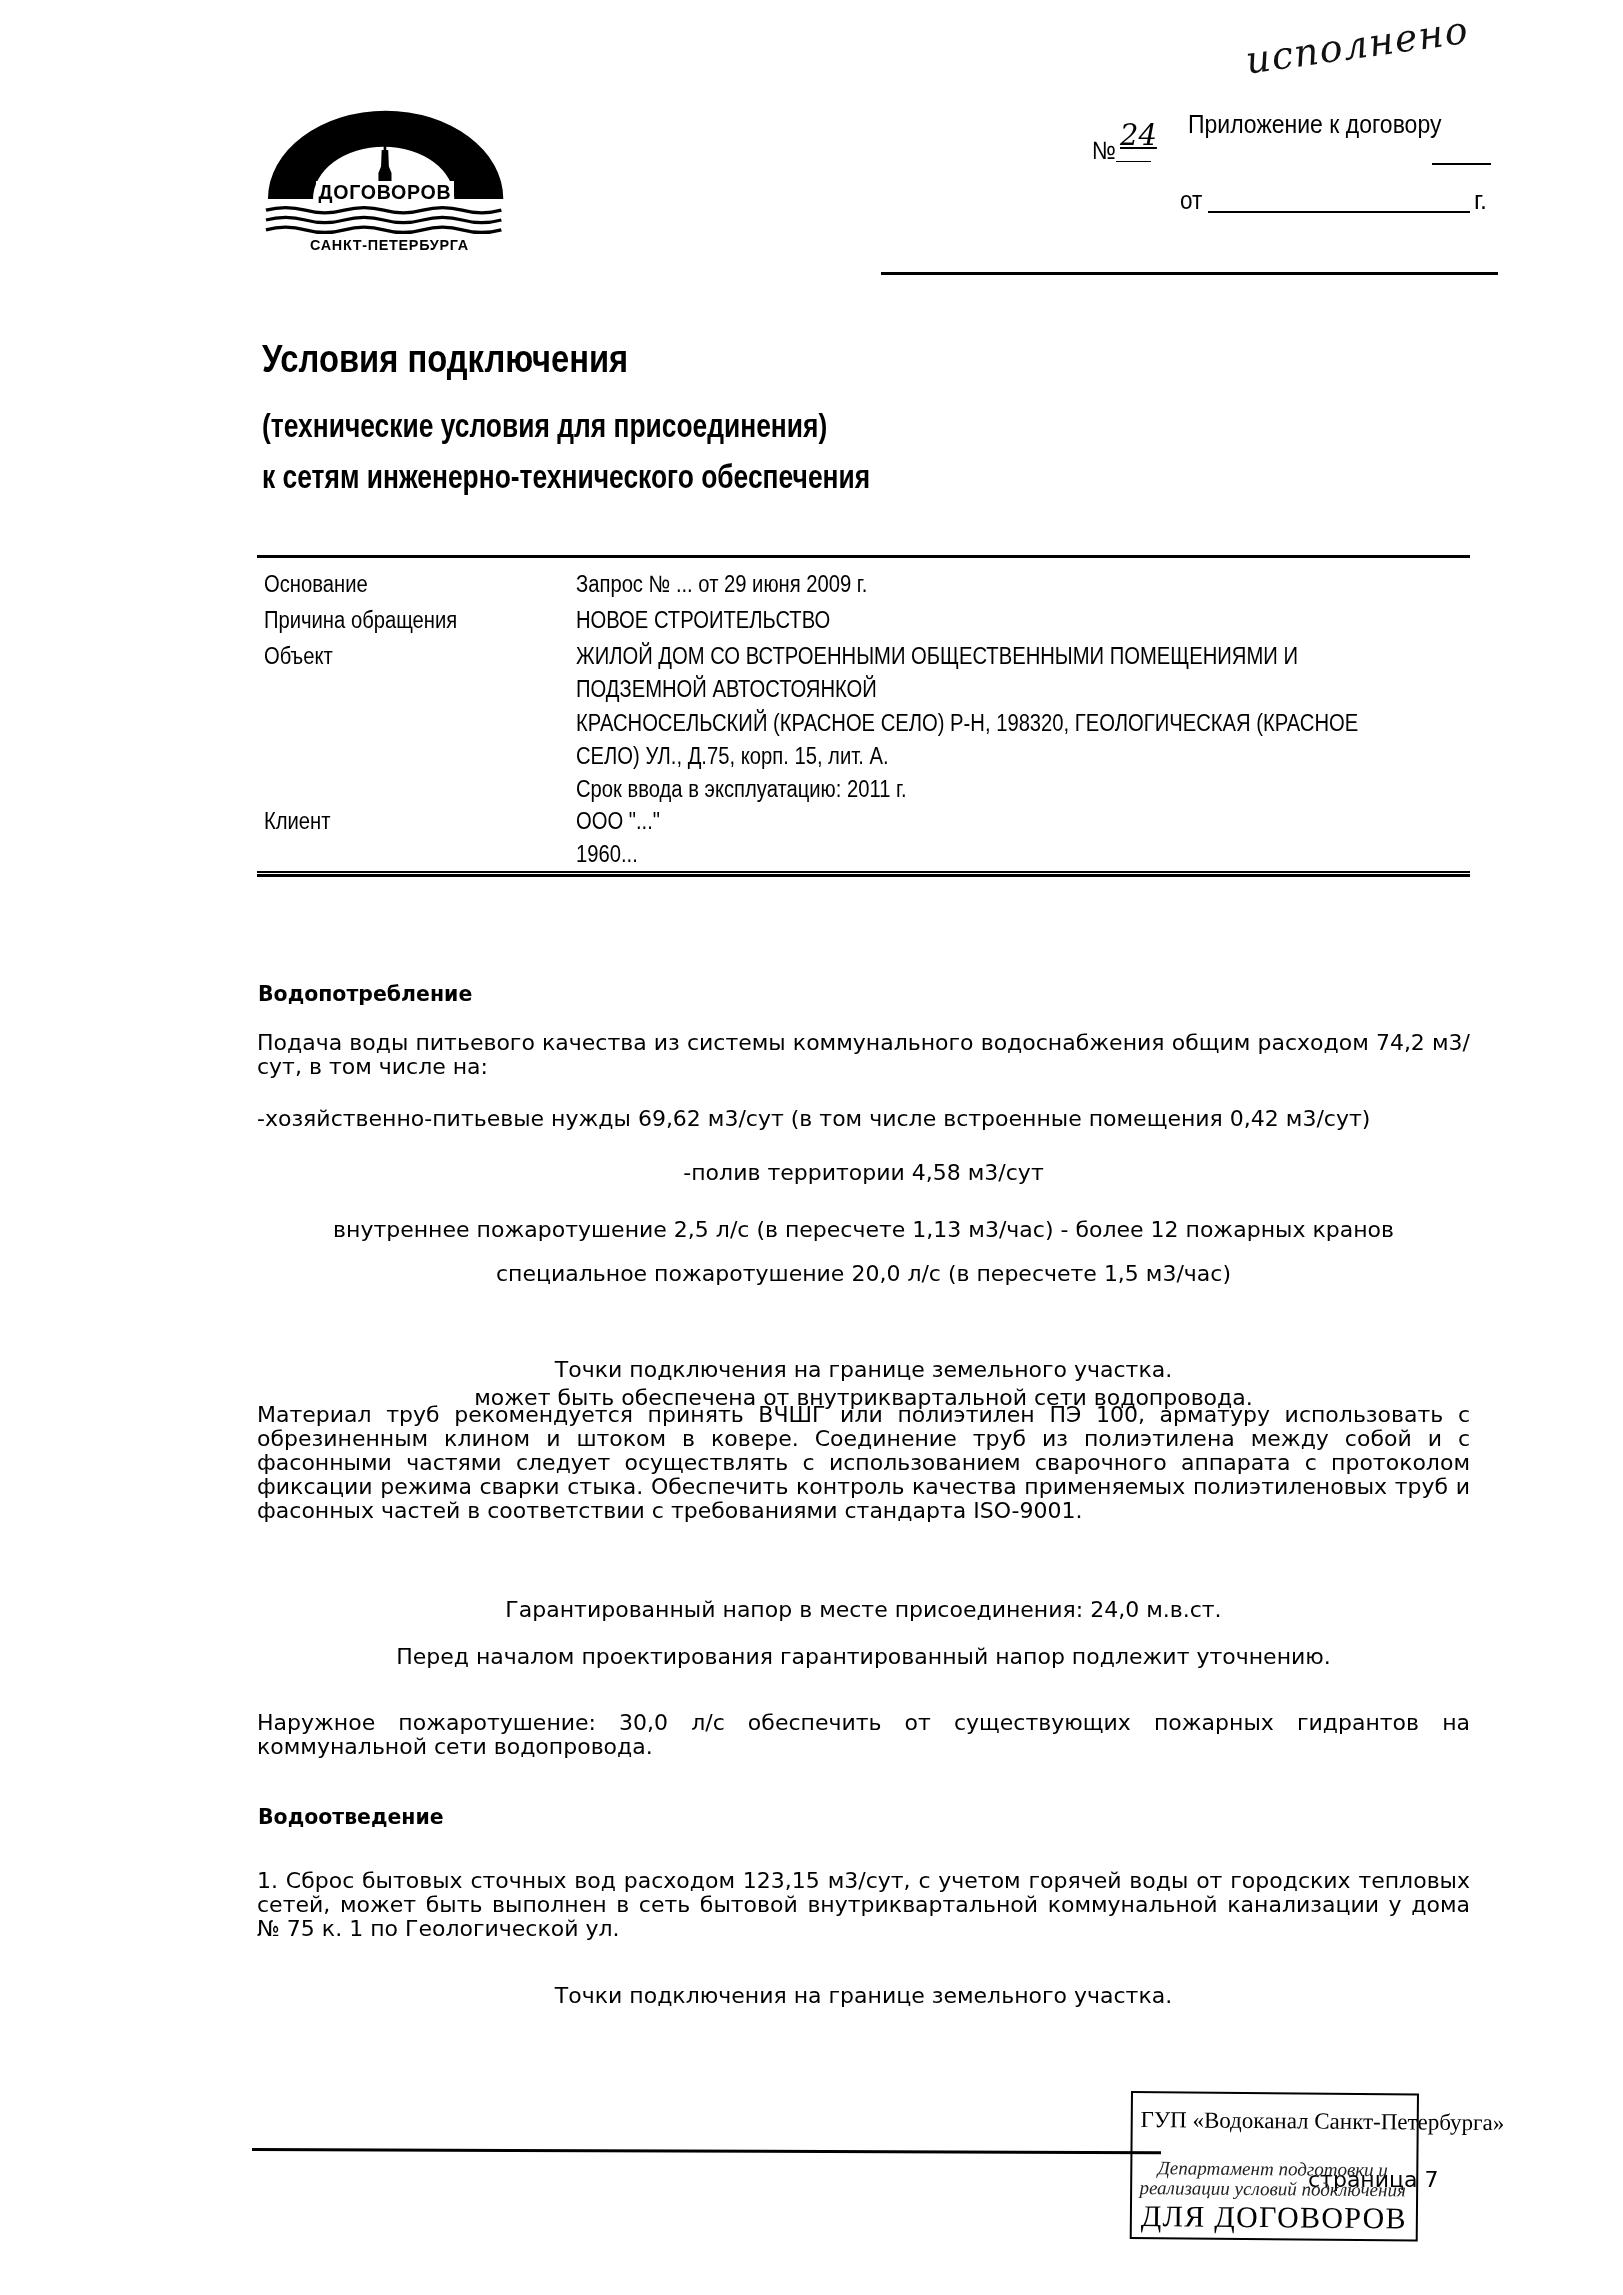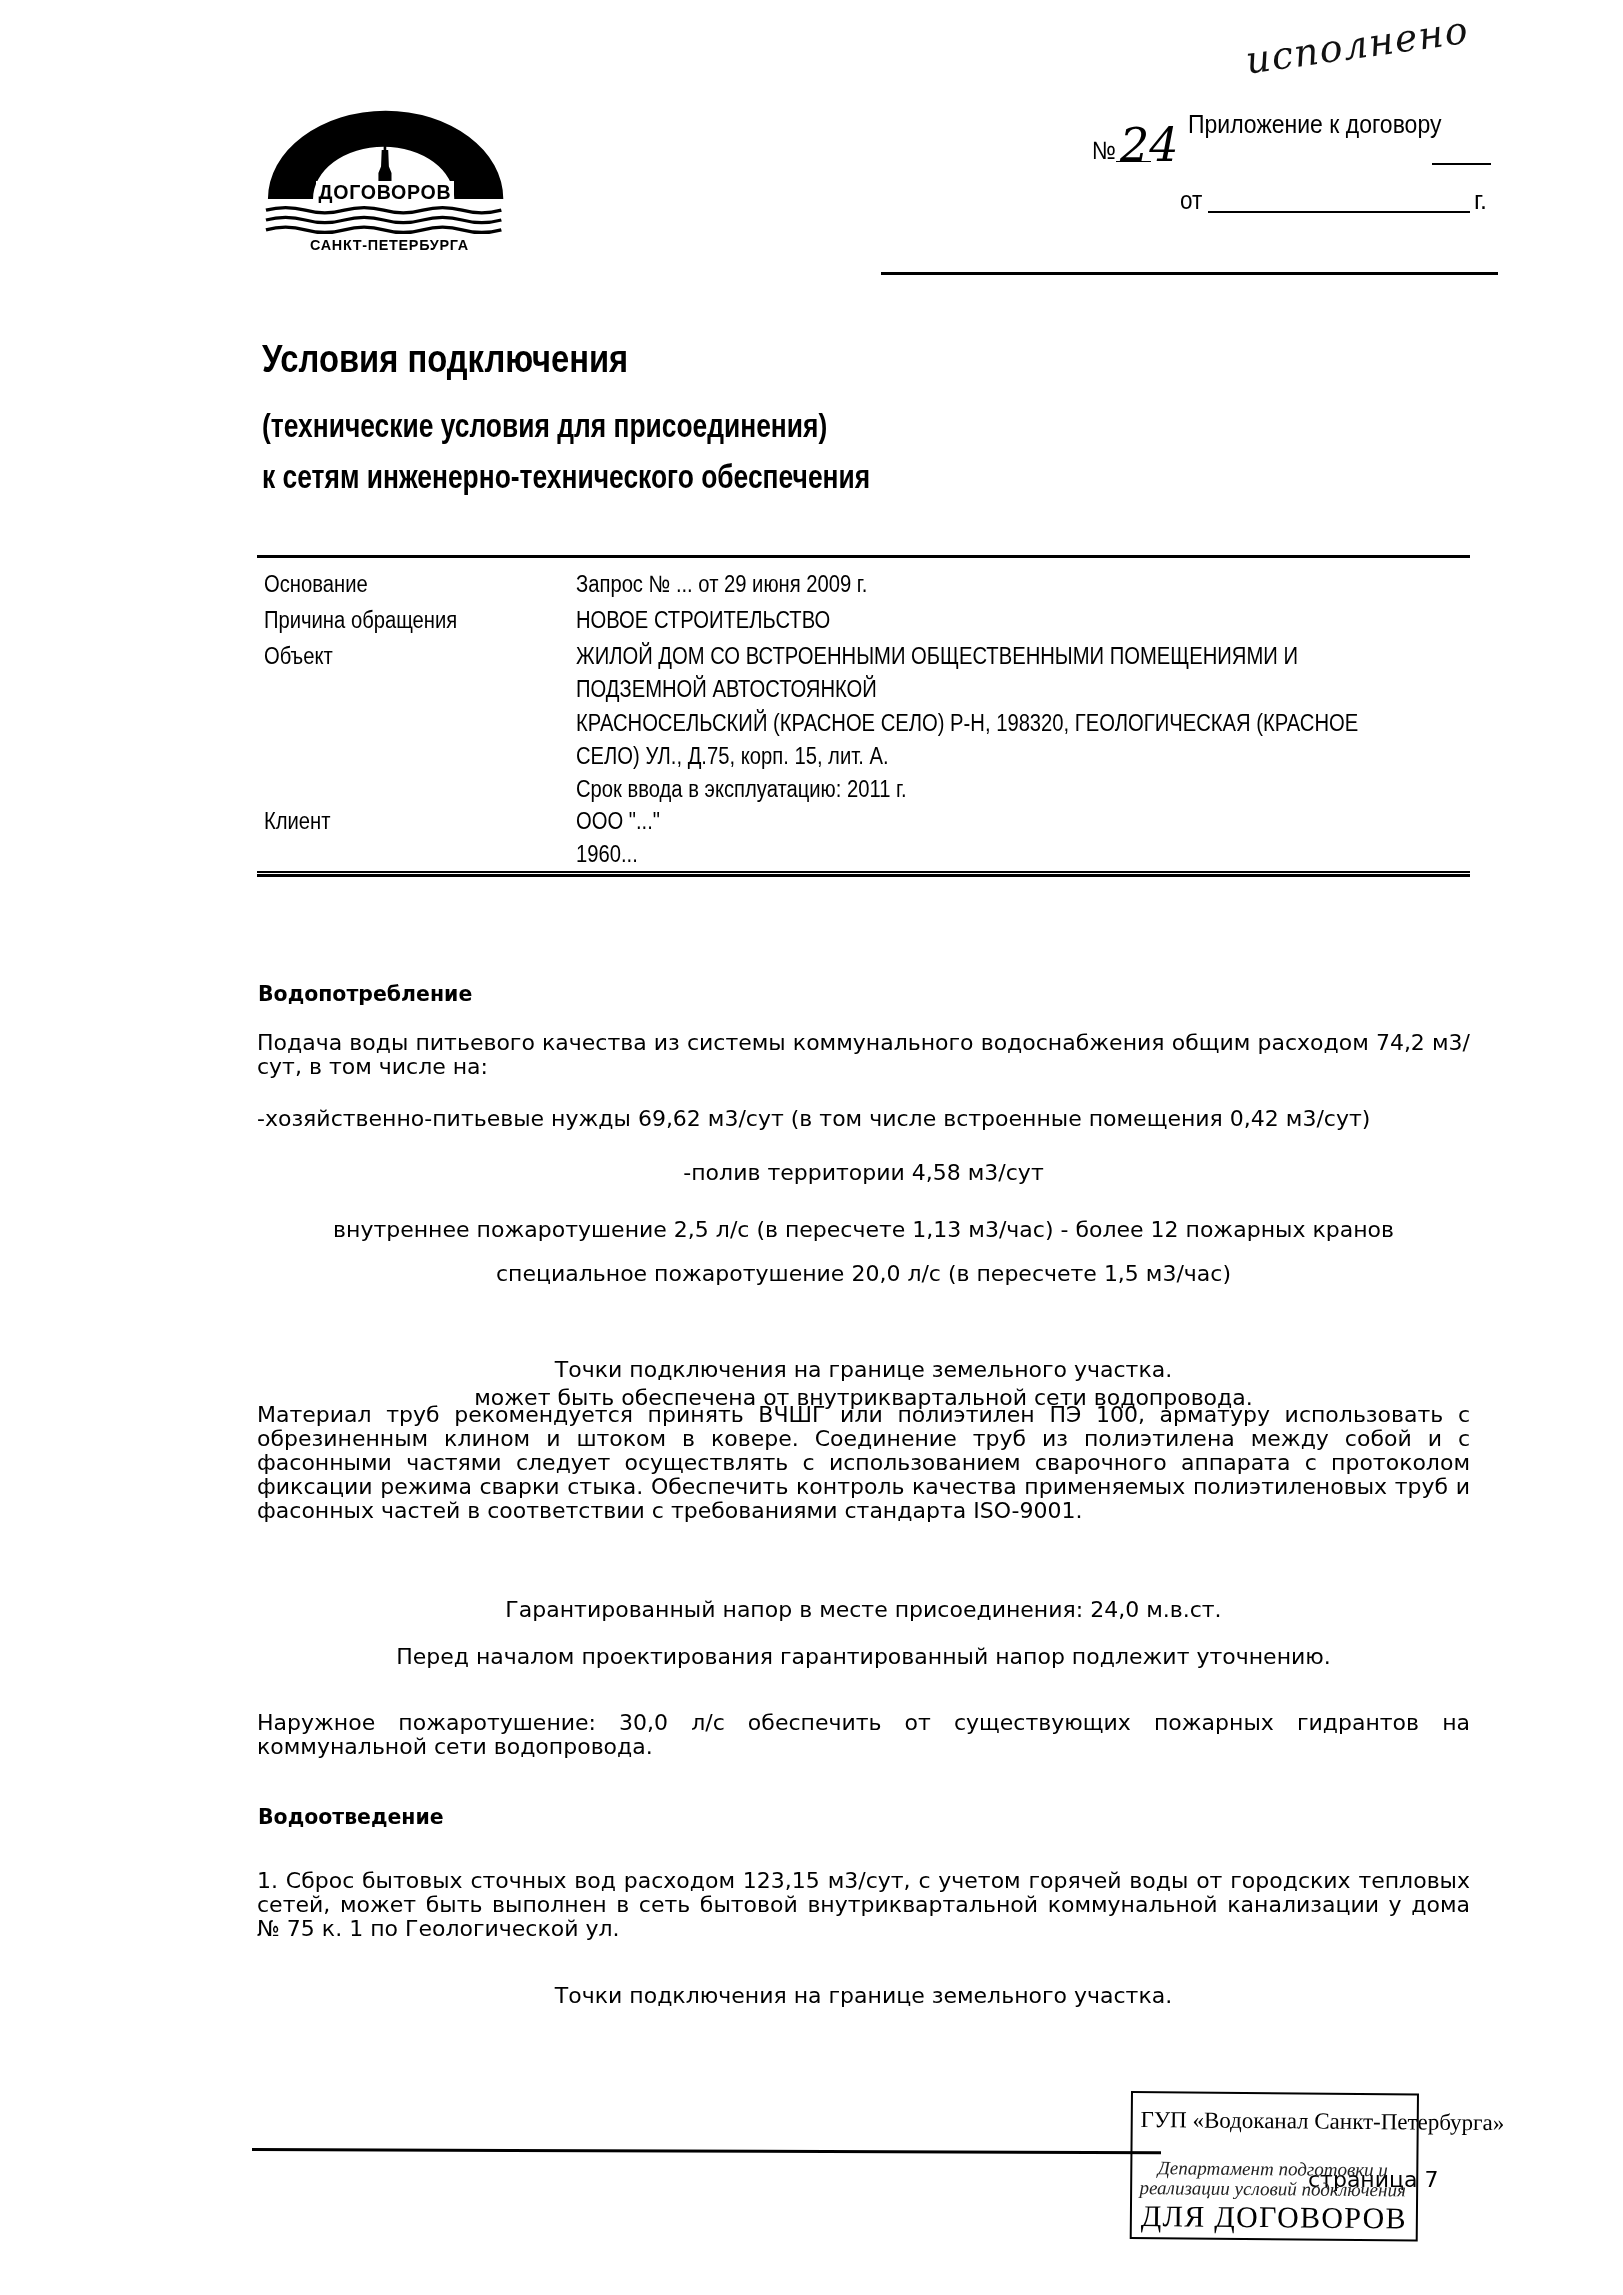--- a/index.html
+++ b/index.html
@@ -11,21 +11,21 @@
     
     #handwriting { left: 1243px; top: 39px; font-family: "DejaVu Serif", serif; font-style: italic; font-size: 38px; letter-spacing: 1.3px; transform: rotate(-8deg); transform-origin: 0 0; color: #111; }
 
     
     #logo { left: 258px; top: 101px; width: 301px; height: 170px; }
 
     
     #appendix-label { left: 1188px; top: 110px; font-size: 25px; transform: scaleX(0.92); }
     #num-sign { left: 1092px; top: 136px; font-size: 25px; transform: scaleX(0.9); }
     #num-line { left: 1116px; top: 161px; width: 35px; height: 1.3px; background:#000; }
-    #num-value { left: 1120px; top: 118px; font-family: "DejaVu Serif", serif; font-style: italic; font-size: 46px; }
+    #num-value { left: 1120px; top: 118px; font-family: "DejaVu Serif", serif; font-style: italic; font-size: 29px; text-decoration: underline; }
     #num-line2 { left: 1432px; top: 163px; width: 59px; height: 2px; background:#000; }
     #from-label { left: 1180px; top: 186px; font-size: 25px; transform: scaleX(0.9); }
     #from-line { left: 1208px; top: 211px; width: 262px; height: 2px; background:#000; }
     #from-suffix { left: 1474px; top: 186px; font-size: 25px; }
     #header-rule { left: 881px; top: 272px; width: 617px; height: 2.6px; background:#000; }
 
     
     #title { left: 262px; top: 337px; font-size: 39px; font-weight: bold; transform: scaleX(0.84); white-space: nowrap; }
     #subtitle1 { left: 262px; top: 407px; font-size: 33px; font-weight: bold; transform: scaleX(0.8); white-space: nowrap; }
     #subtitle2 { left: 262px; top: 458px; font-size: 33px; font-weight: bold; transform: scaleX(0.8); white-space: nowrap; }

